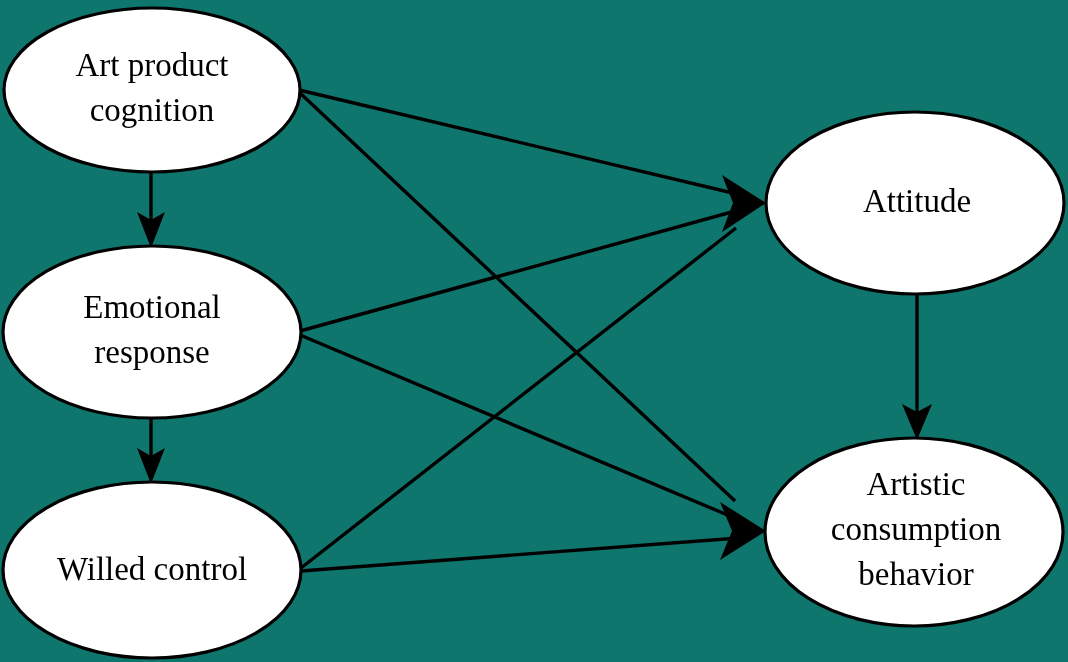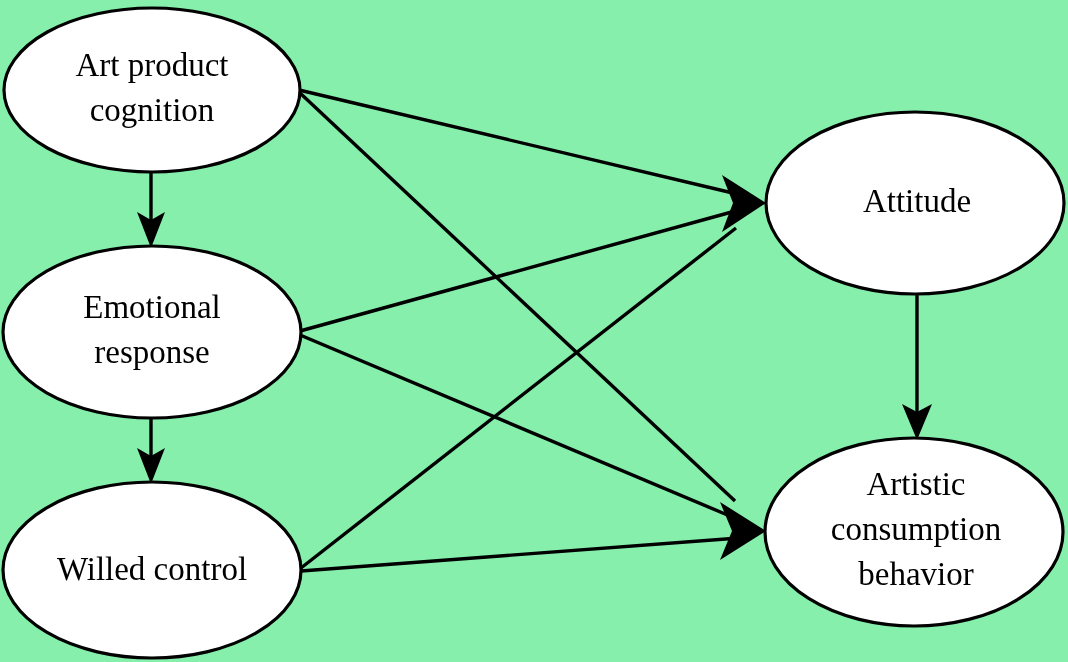--- a/index.html
+++ b/index.html
@@ -10,21 +10,21 @@
   body {
     width: 1068px;
     height: 662px;
     overflow: hidden;
     font-family: "Liberation Serif", "DejaVu Serif", serif;
   }
   #diagram-root {
     position: relative;
     width: 1068px;
     height: 662px;
-    background: #86efac;
+    background: #0f766e;
   }
   svg#model-canvas {
     display: block;
     width: 1068px;
     height: 662px;
   }
   .node-ellipse {
     fill: #ffffff;
     stroke: #000000;
     stroke-width: 3.2;

